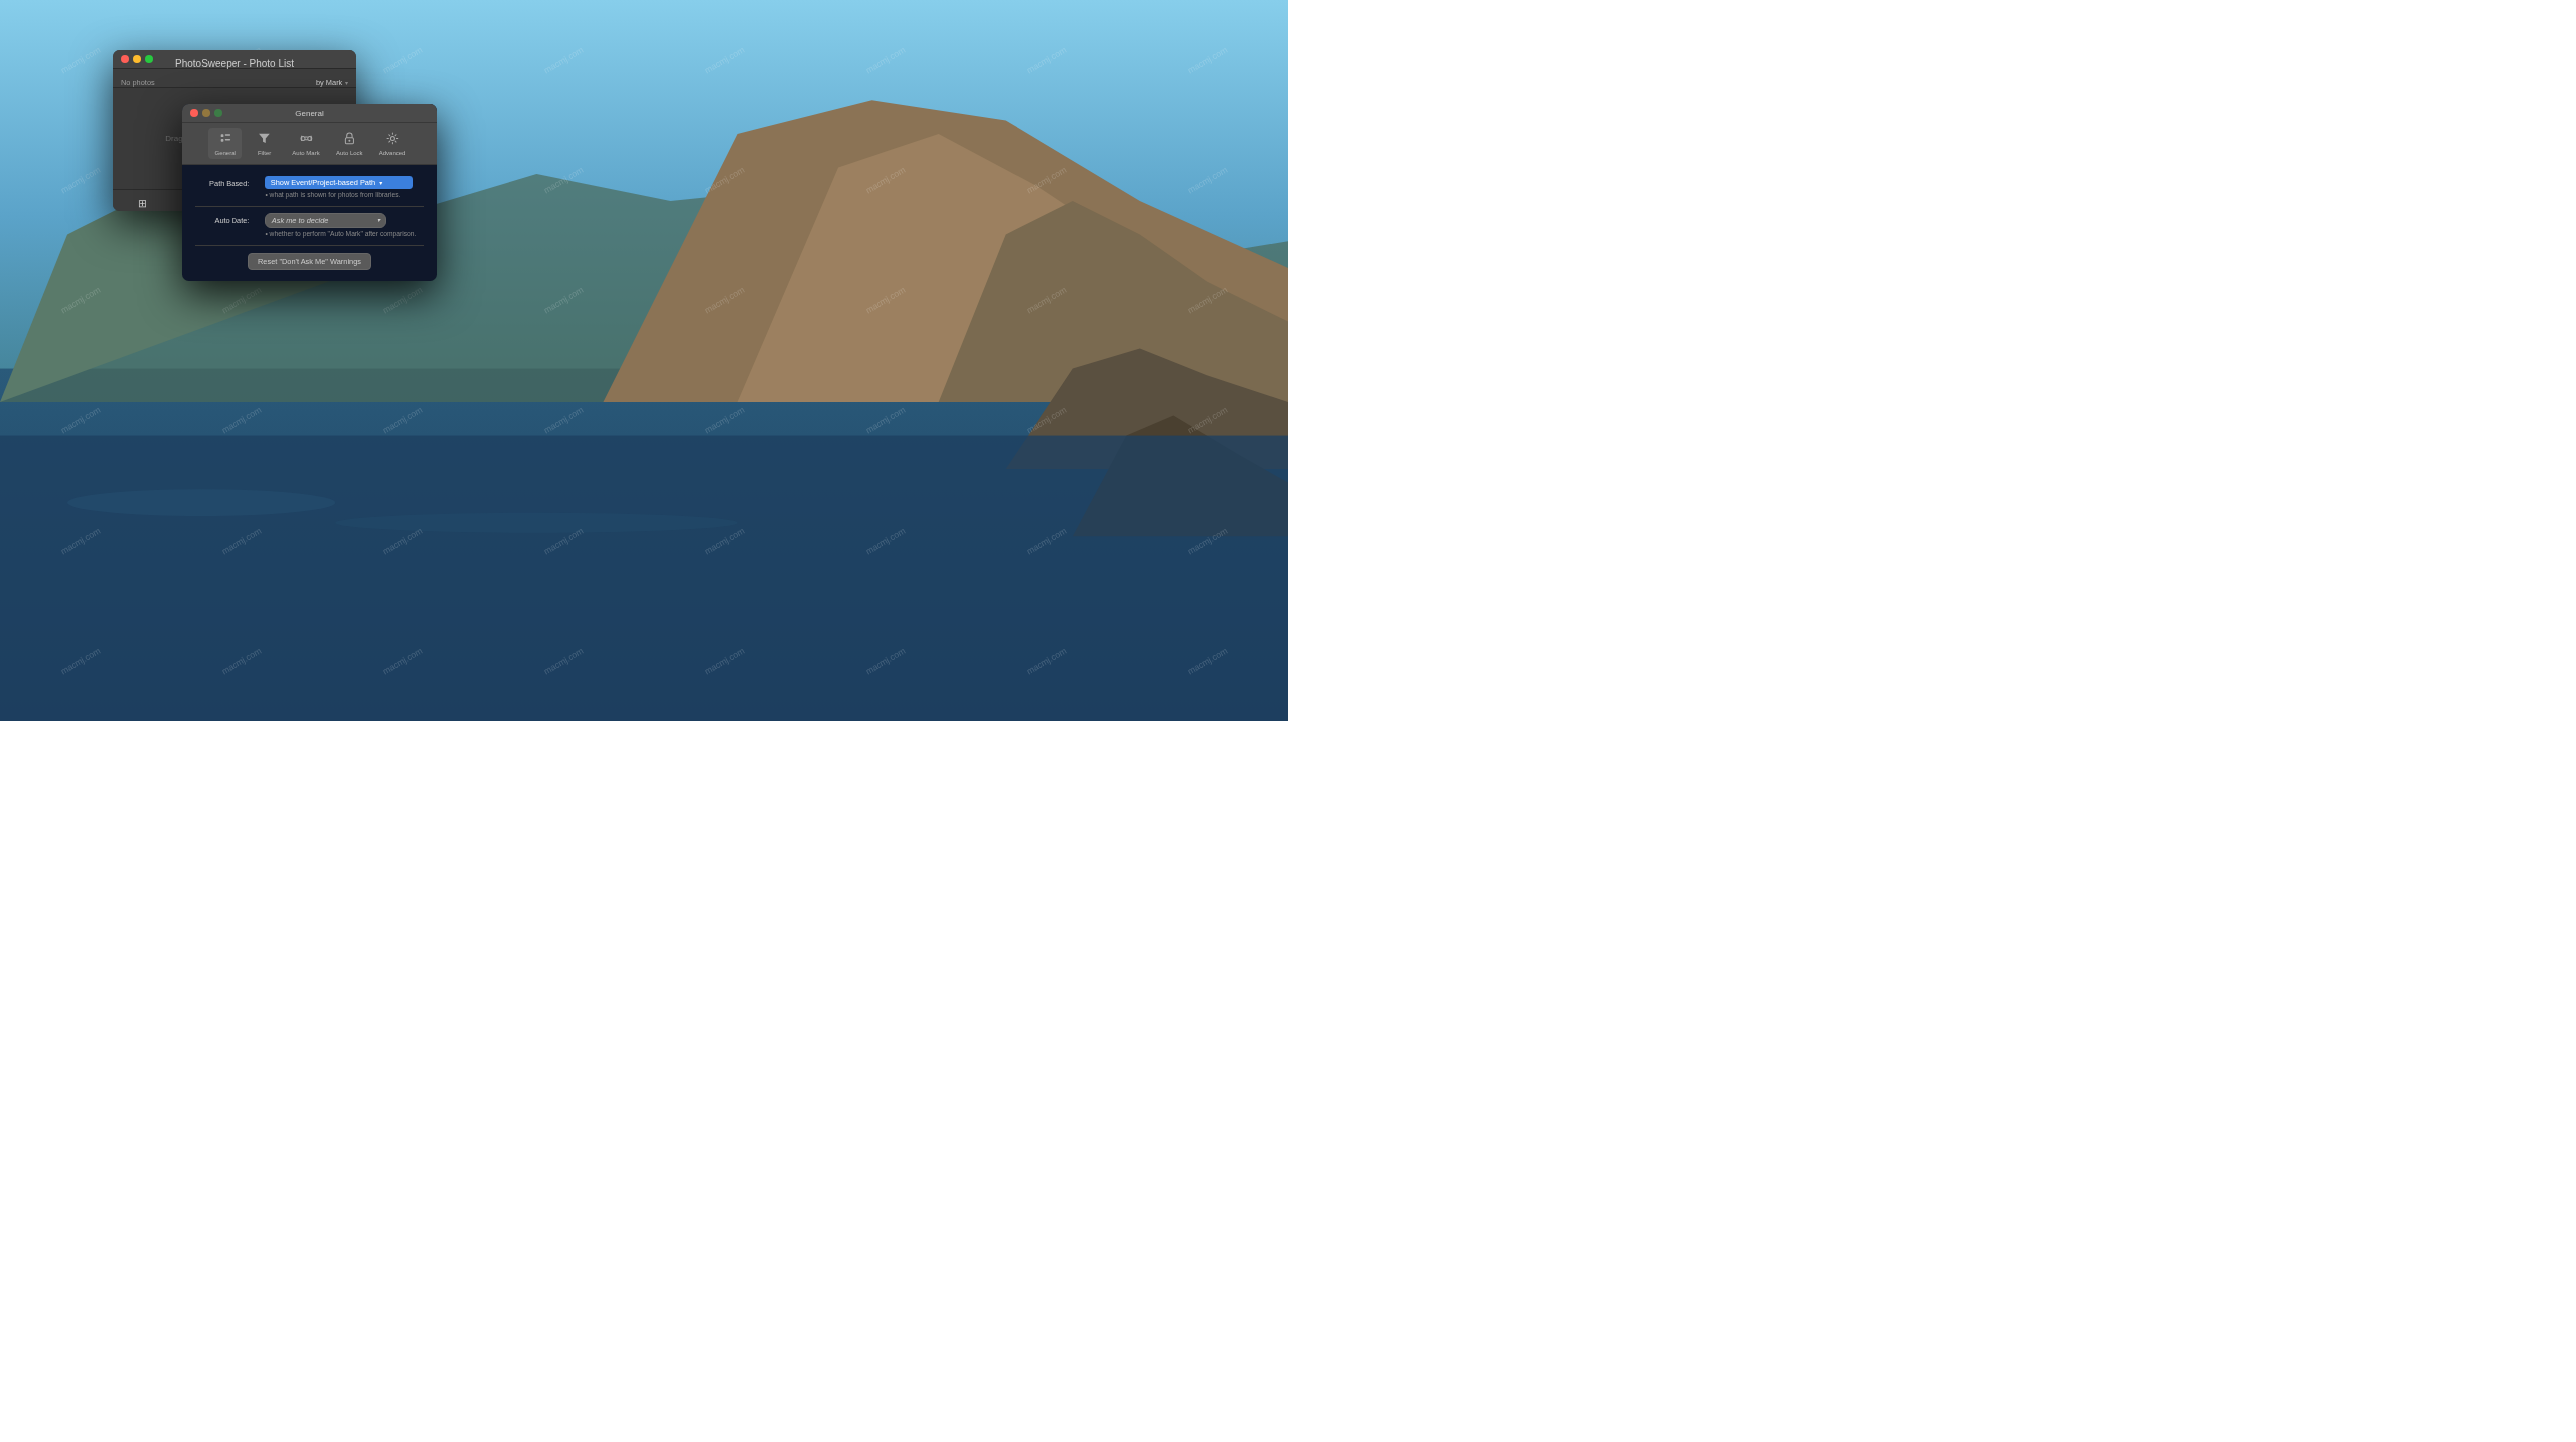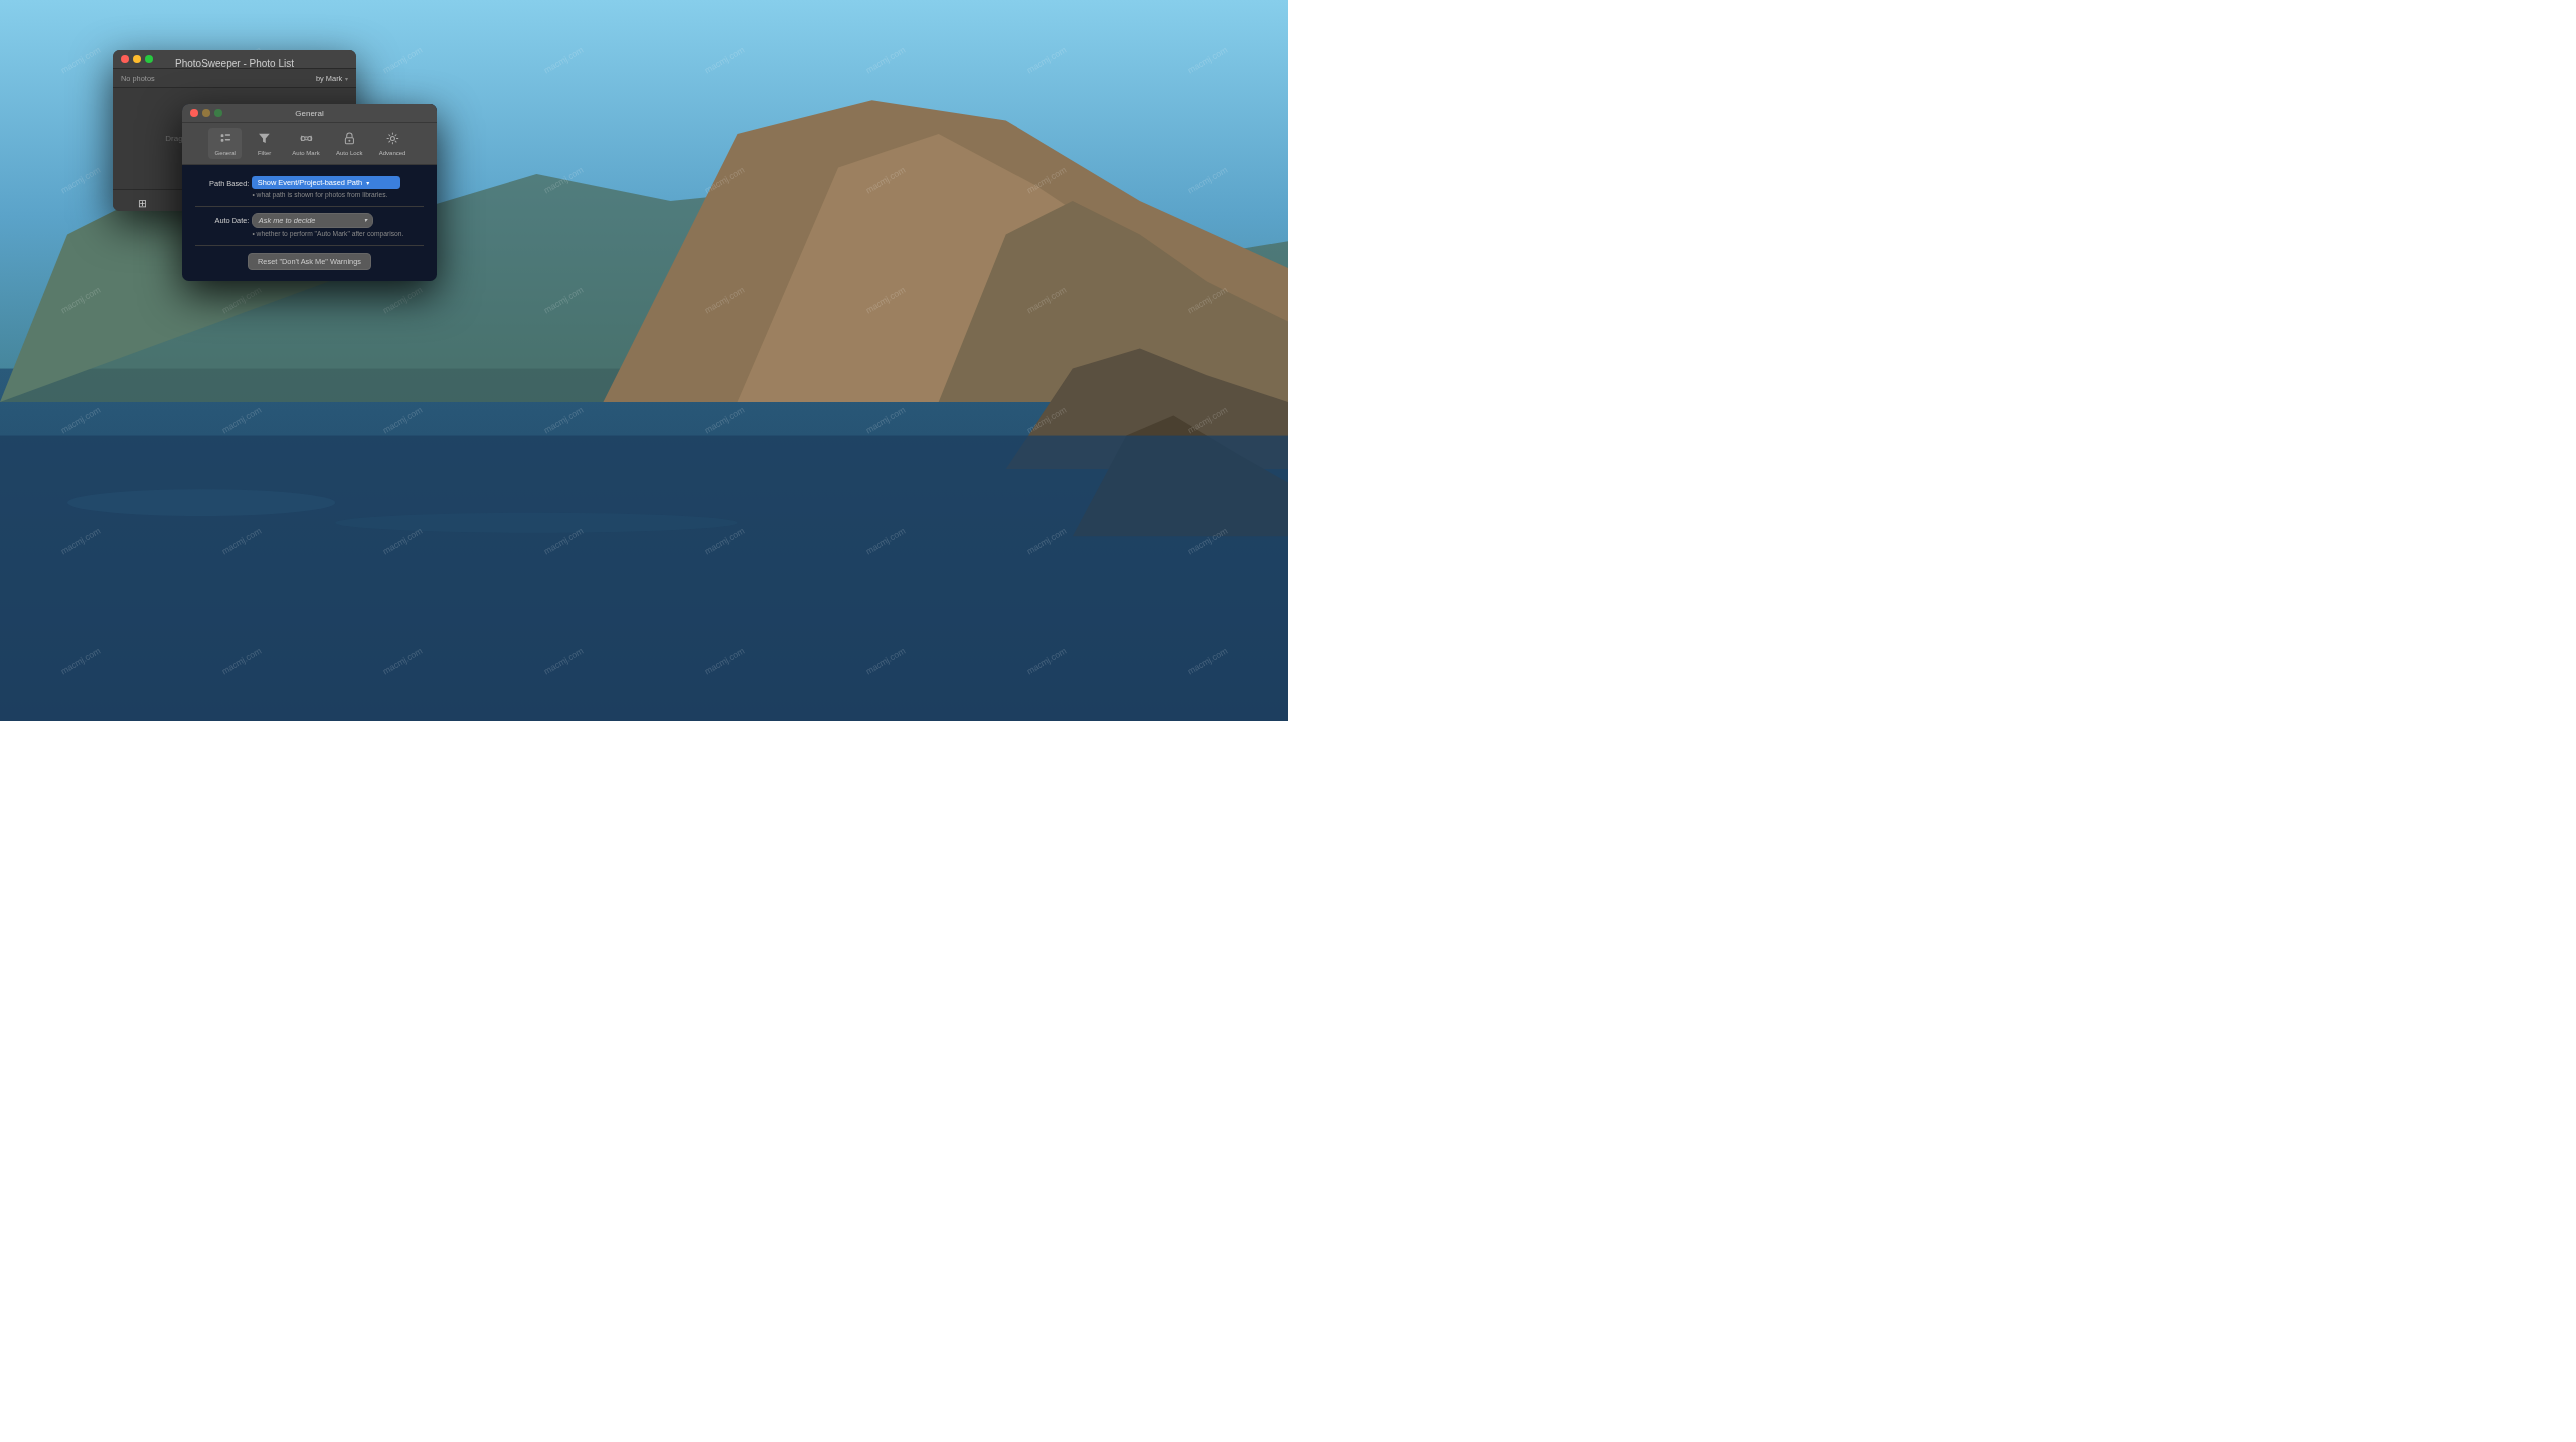--- a/index.html
+++ b/index.html
@@ -119,21 +119,21 @@
       font-weight: 400;
       white-space: nowrap;
       margin-top: 8px;
     }
 
     
     .app-topbar {
       height: 19px;
       background: #3d3d3d;
       display: flex;
-      align-items: center;
+      align-items: flex-end;
       justify-content: space-between;
       padding: 0 8px;
       border-bottom: 0.7px solid #2a2a2a;
     }
 
     .no-photos-label {
       color: #999;
       font-size: 7.4px;
     }
 
@@ -322,21 +322,21 @@
 
     
     .prefs-content {
       padding: 10.7px 13.4px;
     }
 
     .prefs-row {
       display: flex;
       align-items: flex-start;
       margin-bottom: 8px;
-      gap: 3px;
+      gap: 16px;
     }
 
     .prefs-row-label {
       color: #ccc;
       font-size: 7.4px;
       min-width: 54px;
       text-align: right;
       padding-top: 2.7px;
     }
 

